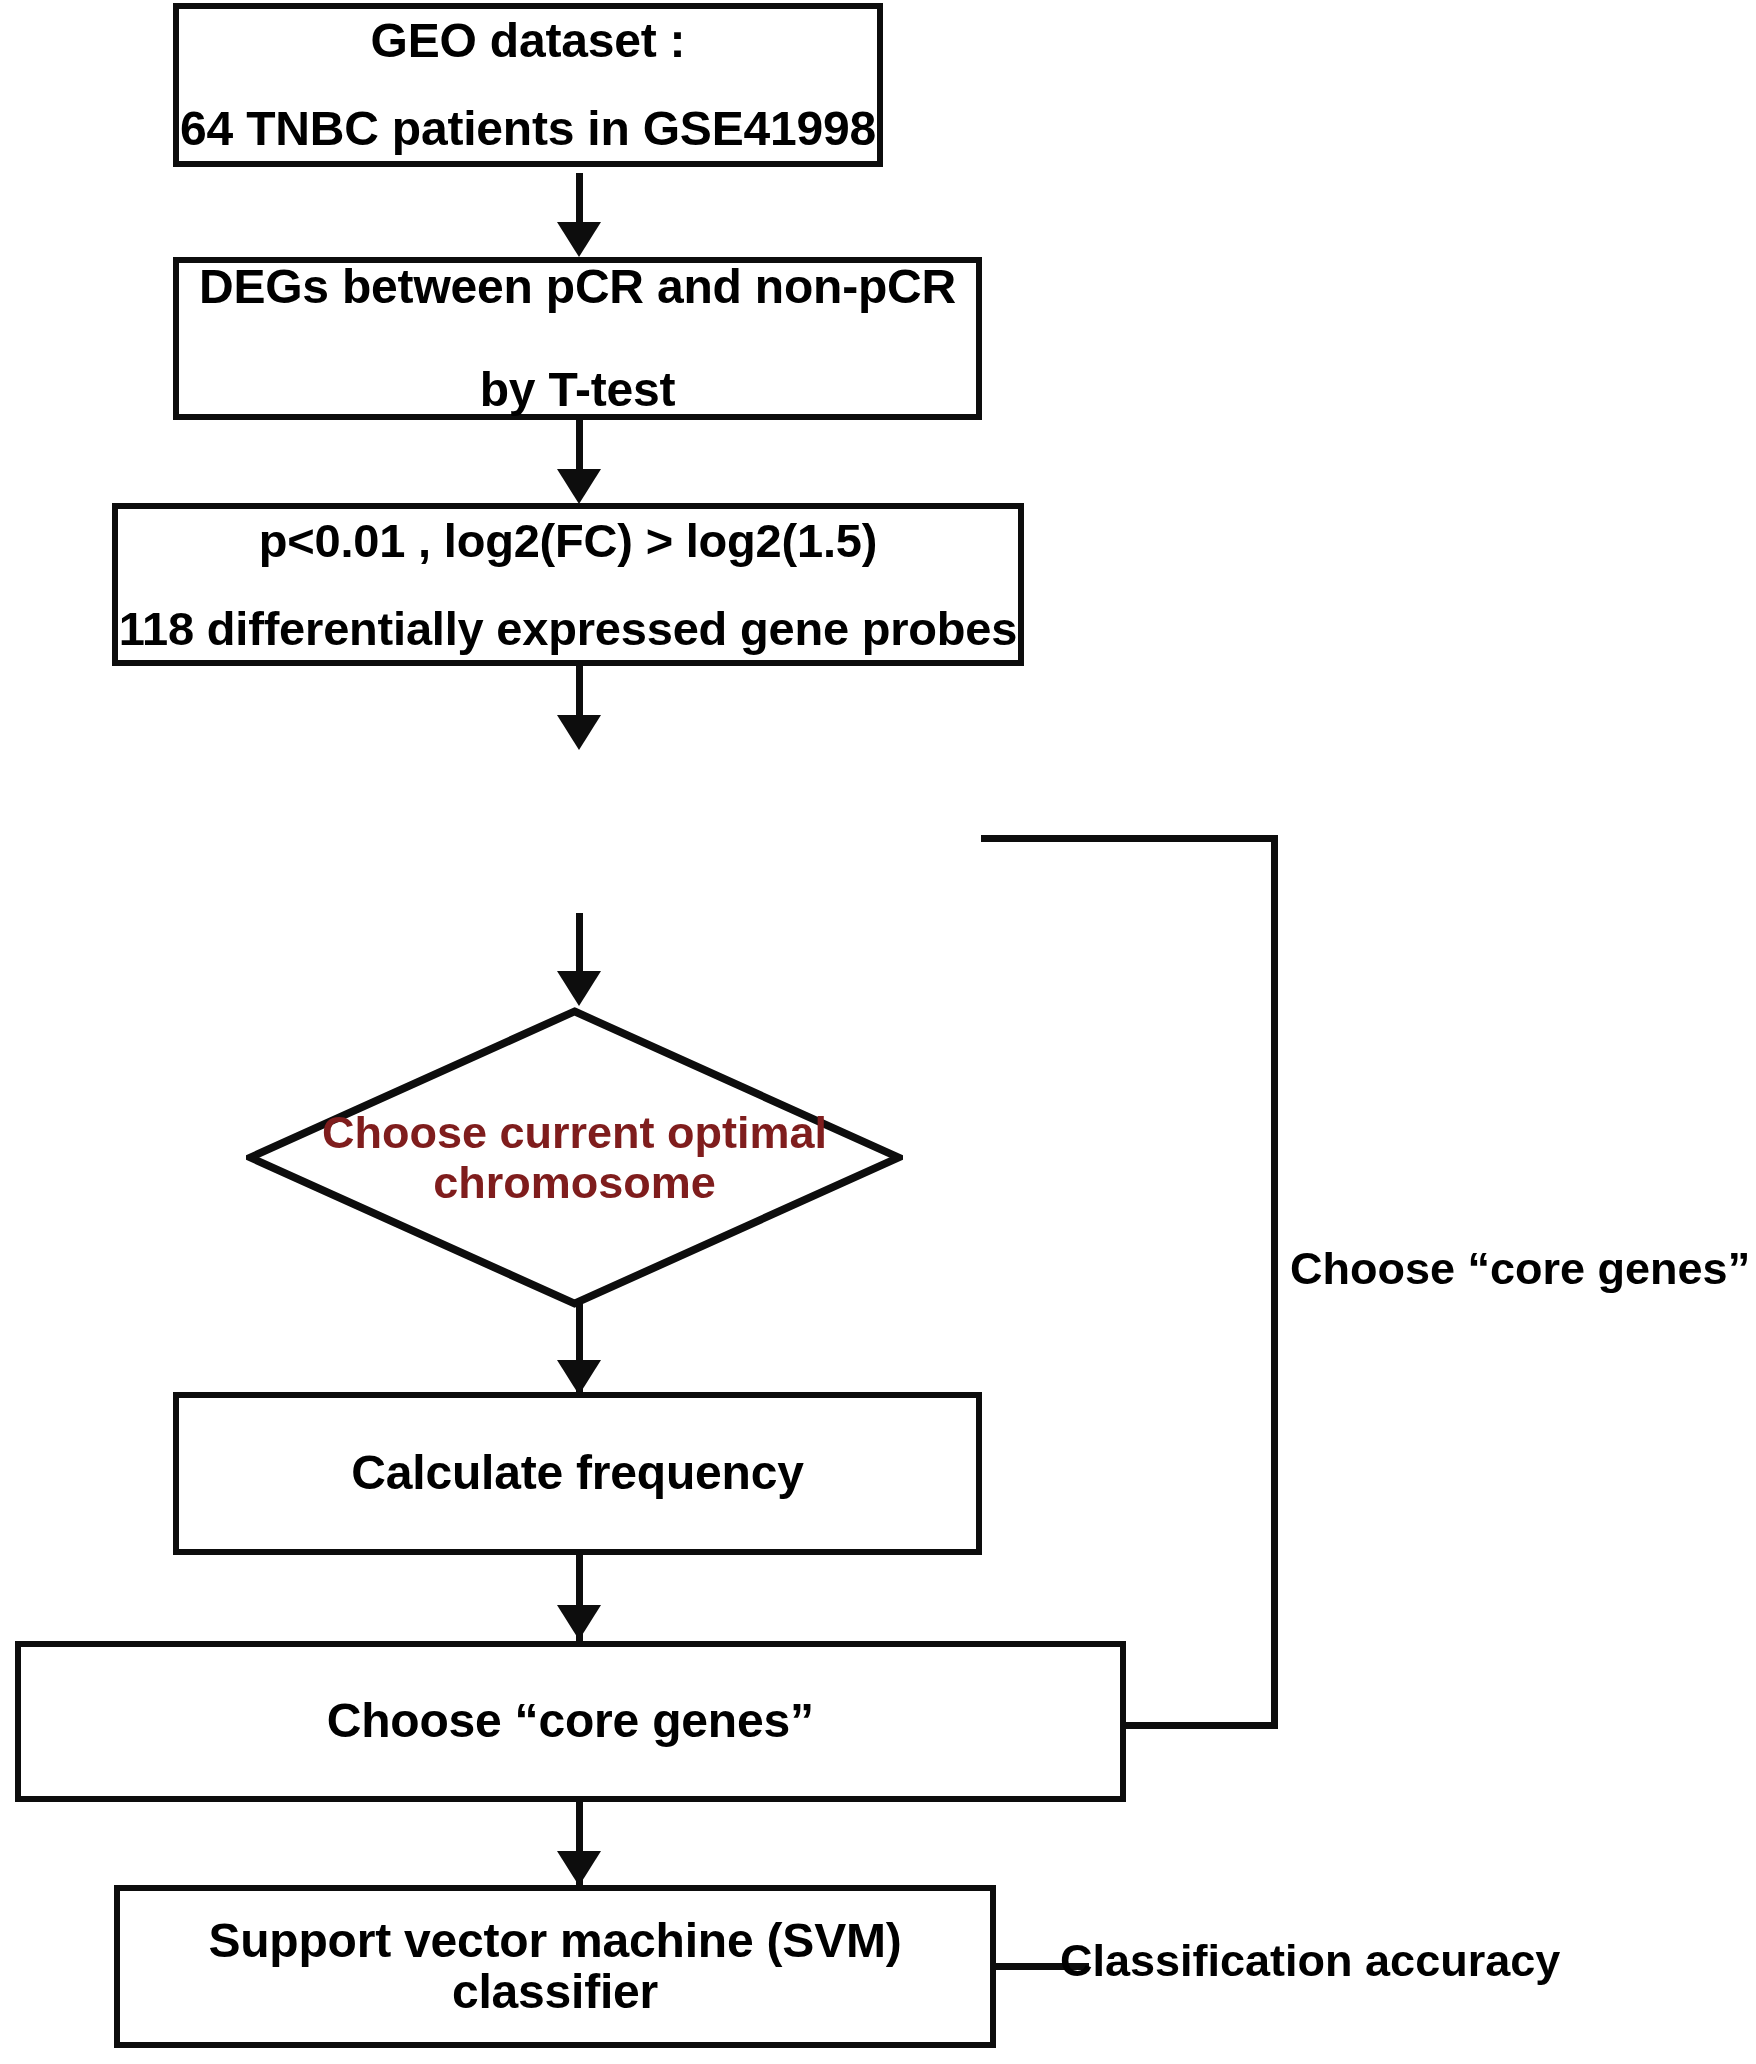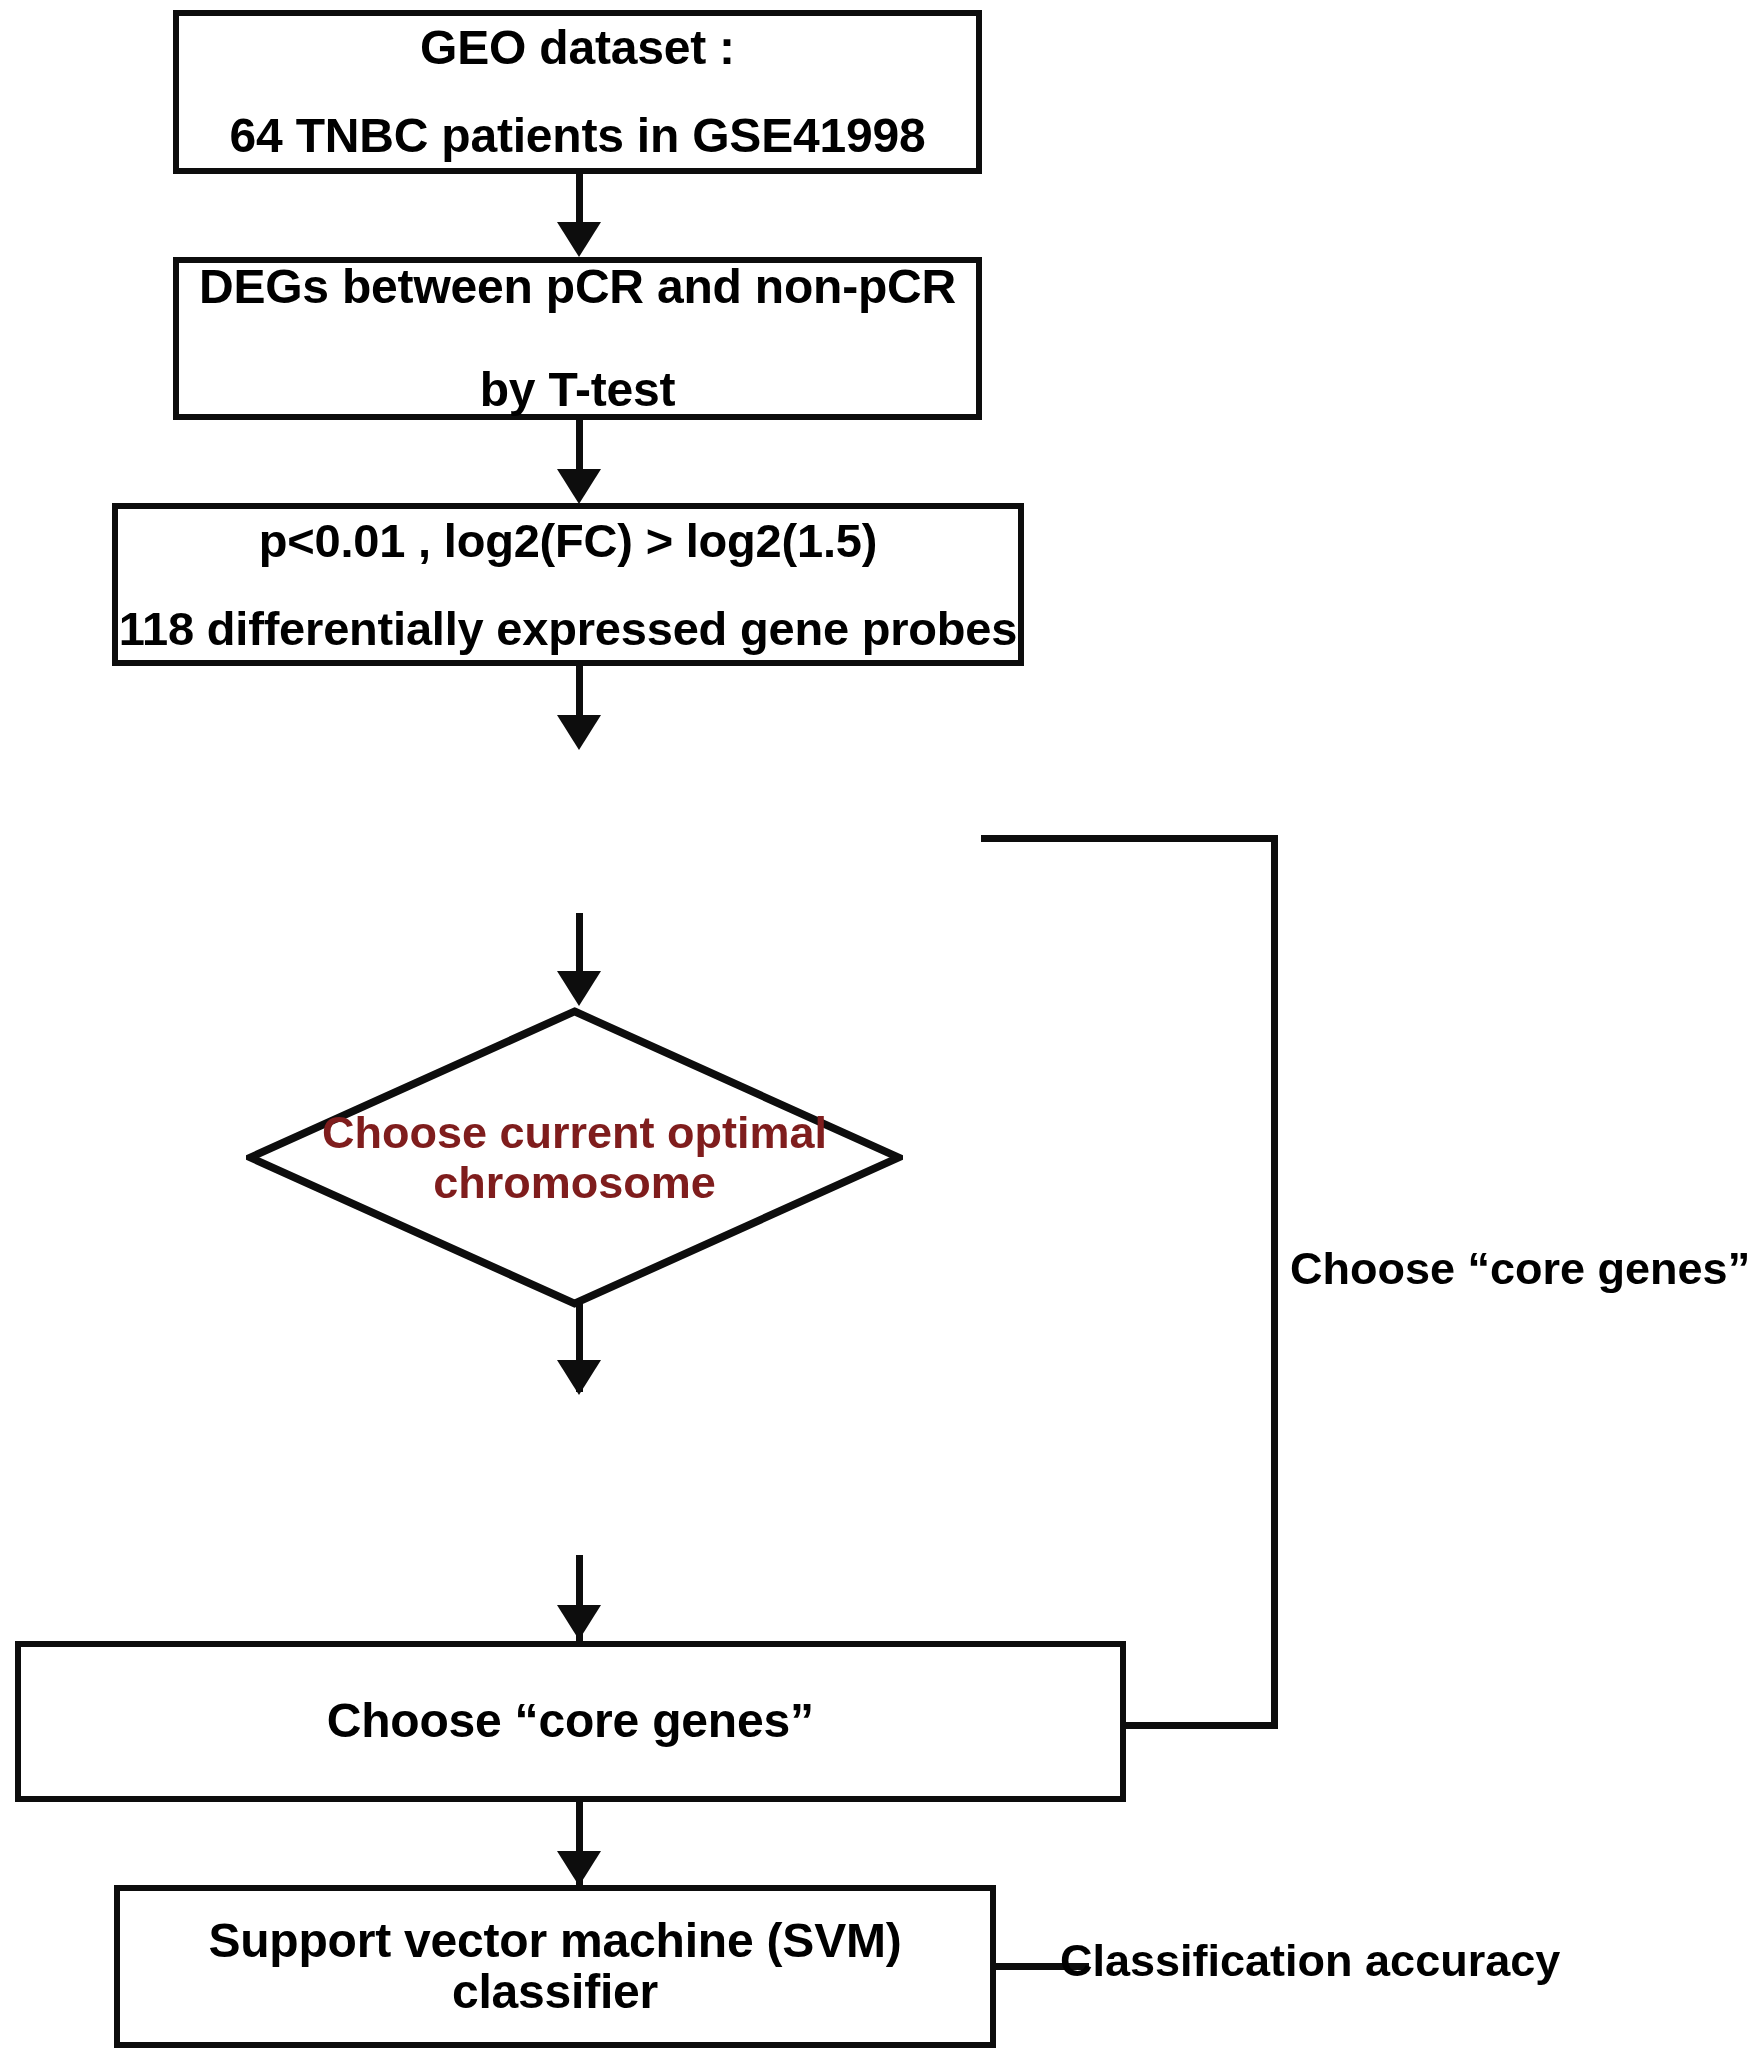--- a/index.html
+++ b/index.html
@@ -84,21 +84,21 @@
     font-weight: bold;
     color: #000000;
     white-space: nowrap;
   }
 </style>
 </head>
 <body>
 
 <div id="canvas">
 
-  <div class="node two-line txt-56" style="left:173px; top:10px; width:809px; height:164px;">
+  <div class="node two-line txt-56" style="left:173px; top:3px; width:710px; height:164px;">
     <span class="line">GEO dataset :</span>
     <span class="line">64 TNBC patients in GSE41998</span>
   </div>
 
   <div class="vline" style="left:576px; top:173px; height:54px;"></div>
   <div class="arrowhead" style="left:557px; top:222px;"></div>
 
   <div class="node two-line txt-56" style="left:173px; top:257px; width:809px; height:163px;gap:15px;">
     <span class="line">DEGs between pCR and non-pCR</span>
     <span class="line">by T-test</span>
@@ -131,20 +131,23 @@
     </svg>
     <div class="diamond-label">
       <span class="line">Choose current  optimal</span><br>
       <span class="line">chromosome</span>
     </div>
   </div>
 
   <div class="vline" style="left:576px; top:1301px; height:91px;"></div>
   <div class="arrowhead" style="left:557px; top:1360px;"></div>
 
+  <div class="node txt-56" style="left:173px; top:1392px; width:809px; height:163px;">
+    <span class="line">Calculate frequency</span>
+  </div>
 
   <div class="vline" style="left:576px; top:1555px; height:86px;"></div>
   <div class="arrowhead" style="left:557px; top:1605px;"></div>
 
   <div class="node txt-56" style="left:14.7px; top:1641px; width:1111px; height:161px;">
     <span class="line">Choose “core genes”</span>
   </div>
 
   <div class="vline" style="left:576px; top:1802px; height:86px;"></div>
   <div class="arrowhead" style="left:557px; top:1851px;"></div>

